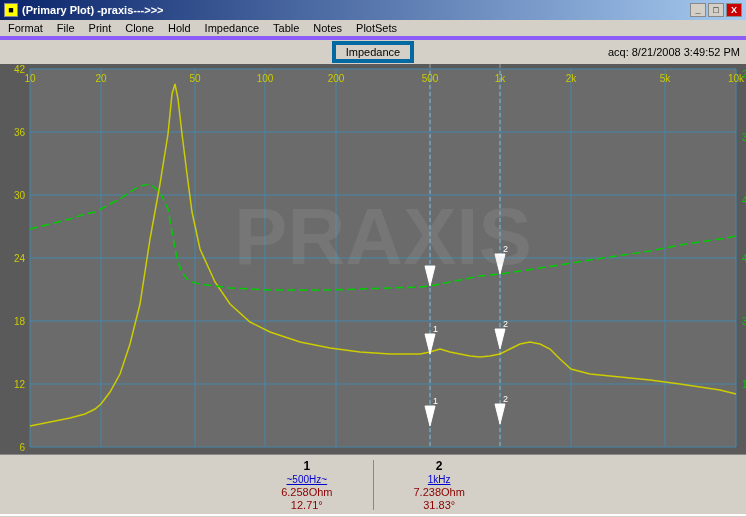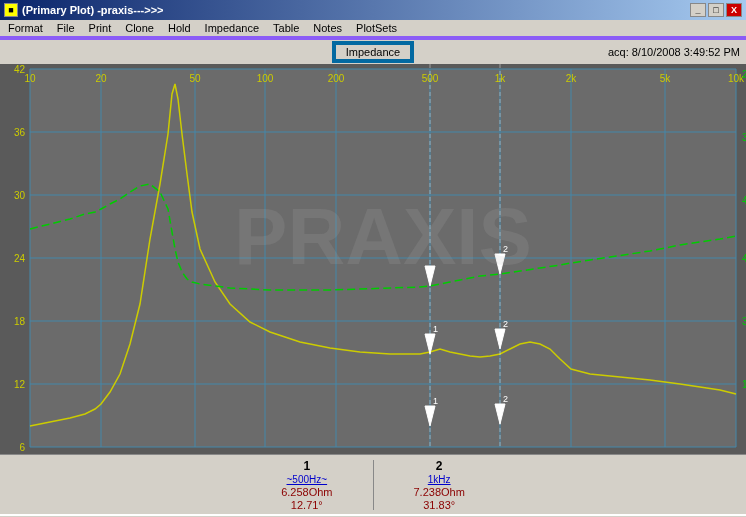--- a/index.html
+++ b/index.html
@@ -156,21 +156,21 @@
   <span class="menu-item">Notes</span>
   <span class="menu-item">PlotSets</span>
 </div>
 
 <div class="toolbar">
   <div style="flex:1"></div>
   <div class="toolbar-center">
     <span class="impedance-label">Impedance</span>
   </div>
   <div style="flex:1; display:flex; justify-content:flex-end;">
-    <span class="acq-label">acq: 8/10/2008 3:49:52 PM</span>
+    <span class="acq-label">acq: 8/21/2008 3:49:52 PM</span>
   </div>
 </div>
 
 <div class="plot-container">
   <svg class="plot-svg" viewBox="0 0 746 390" preserveAspectRatio="none">
 
     <rect width="746" height="390" fill="#5a5a5a"></rect>
 
     <rect x="30" y="5" width="706" height="378" fill="#6b6b6b"></rect>
 

